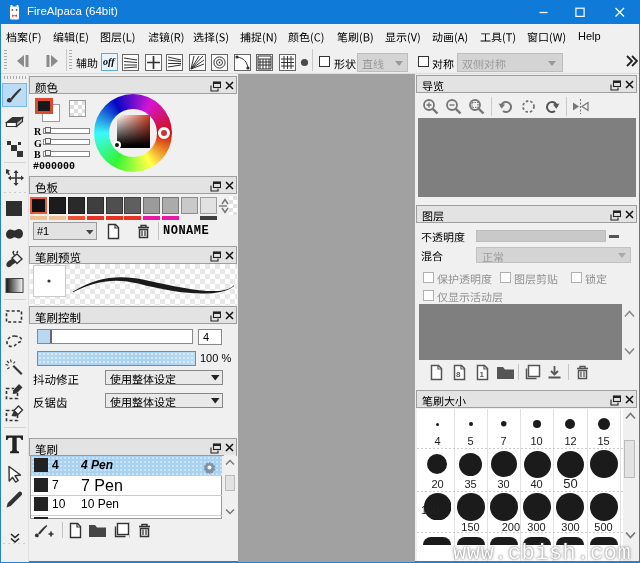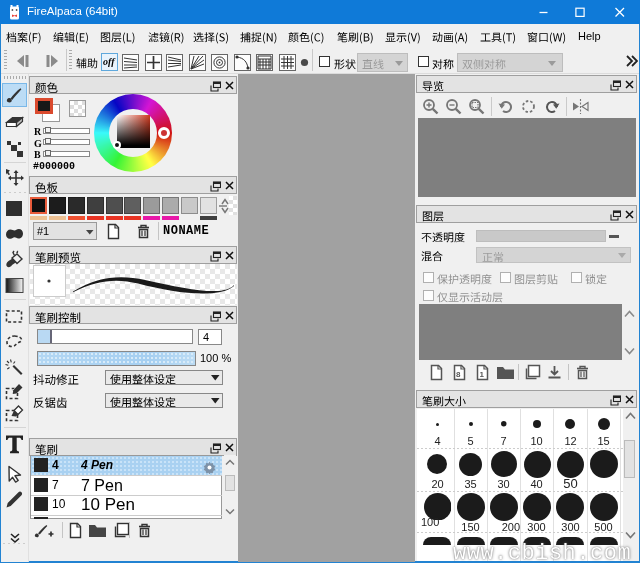--- a/index.html
+++ b/index.html
@@ -457,21 +457,21 @@
 <path d="M6.5 0.5l1 2 2.2-.6.6 2.2 2 1-1 2 1 2-2 1-.6 2.2-2.2-.6-1 2-1-2-2.2.6L2.7 10l-2-1 1-2-1-2 2-1 .6-2.2 2.2.6z"></path>
       <circle cx="6.5" cy="6.5" r="2" fill="#fff"></circle>
     </svg>
     <div class="abs" style="left:1px;top:20.7px;width:191px;height:1px;background:#ccc"></div>
     <div class="abs" style="left:4px;top:23.2px;width:14px;height:14px;background:#222"></div>
     <div style="position:absolute;left:22px;top:24.2px;"><span style="font-size:12px;line-height:13px">7</span></div>
     <div style="position:absolute;left:51px;top:24.2px;"><span style="font-size:16px;line-height:13px">7 Pen</span></div>
     <div class="abs" style="left:1px;top:40.4px;width:191px;height:1px;background:#ccc"></div>
     <div class="abs" style="left:4px;top:42.9px;width:14px;height:14px;background:#222"></div>
     <div style="position:absolute;left:22px;top:43.9px;"><span style="font-size:12px;line-height:13px">10</span></div>
-    <div style="position:absolute;left:51px;top:43.9px;"><span style="font-size:17px;line-height:13px">10 Pen</span></div>
+    <div style="position:absolute;left:51px;top:43.9px;"><span style="font-size:12px;line-height:13px">10 Pen</span></div>
     <div class="abs" style="left:1px;top:60.1px;width:191px;height:1px;background:#ccc"></div>
     <div class="abs" style="left:4px;top:62.599999999999994px;width:14px;height:14px;background:#222"></div>
     <div style="position:absolute;left:22px;top:63.599999999999994px;"><span style="font-size:12px;line-height:13px">15</span></div>
     <div style="position:absolute;left:51px;top:63.599999999999994px;"><span style="font-size:12px;line-height:13px">15 Pen</span></div>
   </div>
 <div class="abs" style="left:224px;top:455px;width:12px;height:63px;background:#f0f0f0"></div>
 <svg class="abs" style="left:225px;top:459px" width="10" height="7" fill="none">
     <path d="M1 5.5L5 1.5L9 5.5" stroke="#777" stroke-width="1.5"></path>
   </svg>
 <div class="abs" style="left:225px;top:475px;width:10px;height:16px;background:#e2e2e2;border:1px solid #bbb;background-image:radial-gradient(#bbb 0.7px,transparent 0.7px);background-size:4px 4px"></div>
@@ -721,21 +721,21 @@
   </svg>
 <div style="position:absolute;left:0px;top:479px;width:33px;text-align:center;left:554px"><span style="font-size:13px;color:#222;line-height:10px">50</span></div>
 <svg class="abs" style="left:589.6px;top:450.0px" width="28" height="28">
     <circle cx="14.0" cy="14.0" r="14.0" fill="#1b1b1b"></circle>
   </svg>
 <div style="position:absolute;left:0px;top:507px;width:33px;text-align:center;left:587px"><span style="font-size:11px;color:#222;line-height:10px">70</span></div>
 <div class="abs" style="left:417px;top:531.5px;width:206px;height:1px;background-image:repeating-linear-gradient(90deg,#ccc 0 2px,transparent 2px 4px)"></div>
 <svg class="abs" style="left:423.7px;top:492.8px" width="27.5" height="27.5">
     <circle cx="13.75" cy="13.75" r="13.75" fill="#1b1b1b"></circle>
   </svg>
-<div style="position:absolute;left:0px;top:517px;width:33px;text-align:left;left:421px"><span style="font-size:11px;color:#222;line-height:10px">100</span></div>
+<div style="position:absolute;left:0px;top:505px;width:33px;text-align:left;left:421px"><span style="font-size:11px;color:#222;line-height:10px">100</span></div>
 <svg class="abs" style="left:456.6px;top:492.5px" width="28" height="28">
     <circle cx="14.0" cy="14.0" r="14.0" fill="#1b1b1b"></circle>
   </svg>
 <div style="position:absolute;left:0px;top:521.5px;width:33px;text-align:center;left:454px"><span style="font-size:11px;color:#222;line-height:10px">150</span></div>
 <svg class="abs" style="left:489.9px;top:492.5px" width="28" height="28">
     <circle cx="14.0" cy="14.0" r="14.0" fill="#1b1b1b"></circle>
   </svg>
 <div style="position:absolute;left:0px;top:521.5px;width:33px;text-align:right;left:487px"><span style="font-size:11px;color:#222;line-height:10px">200</span></div>
 <svg class="abs" style="left:523.1px;top:492.5px" width="28" height="28">
     <circle cx="14.0" cy="14.0" r="14.0" fill="#1b1b1b"></circle>

